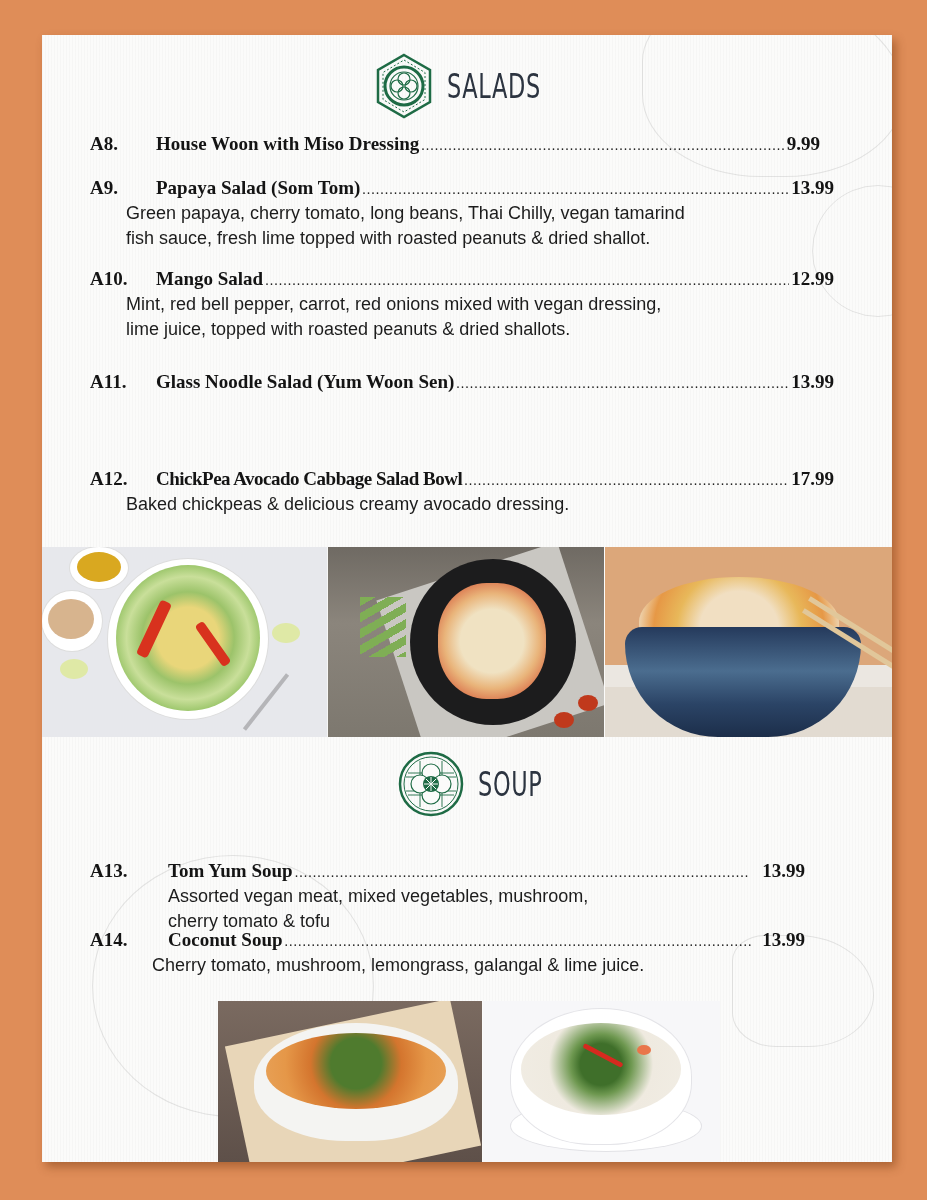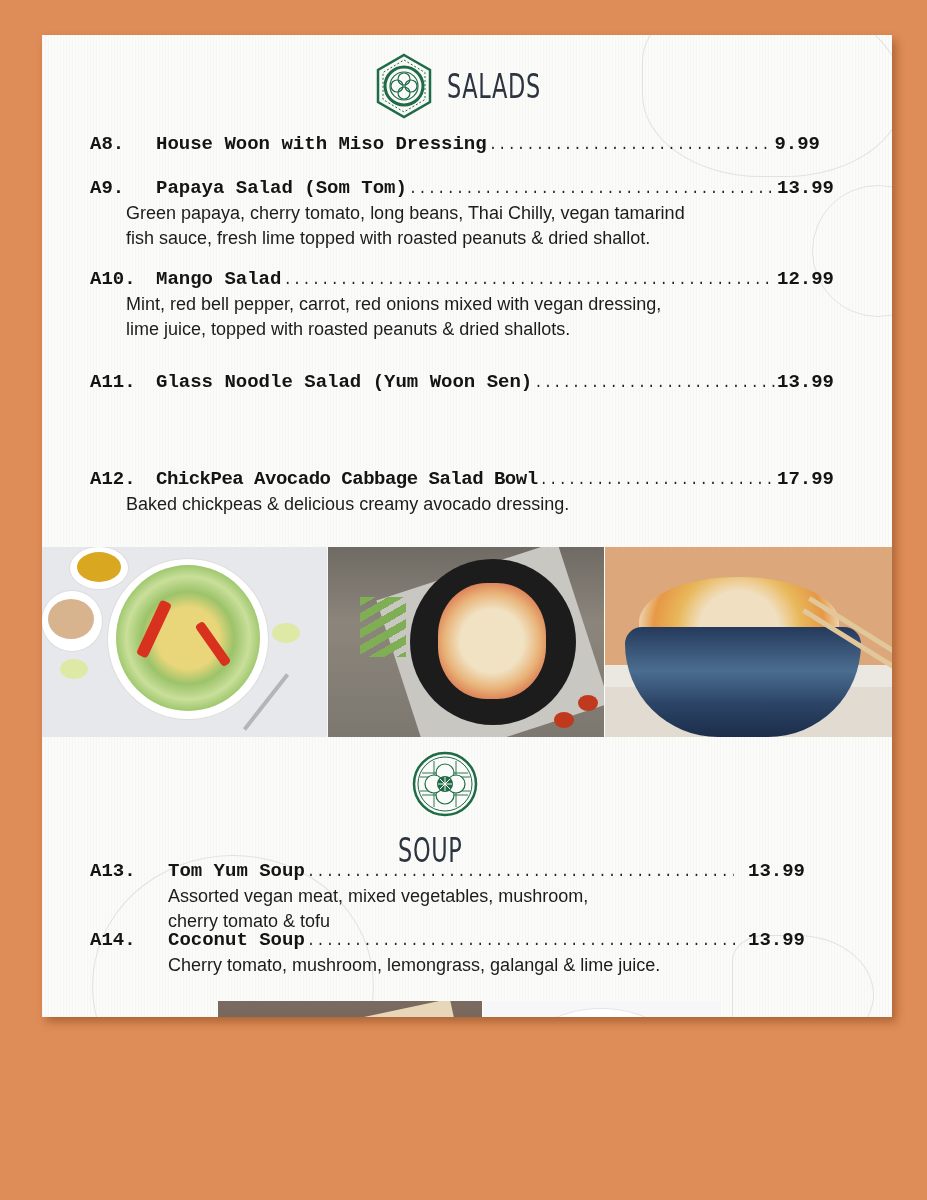--- a/index.html
+++ b/index.html
@@ -3,21 +3,21 @@
 <meta charset="utf-8">
 <style>
   html, body { margin:0; padding:0; }
   body {
     width:927px; height:1200px; overflow:hidden;
     background:#df8d58;
     position:relative;
     font-family:"Liberation Sans", sans-serif;
   }
   .card {
-    position:absolute; left:42px; top:35px; width:850px; height:982px;
+    position:absolute; left:42px; top:35px; width:850px; height:1127px;
     background:
       repeating-linear-gradient(90deg, rgba(0,0,0,0.018) 0px, rgba(0,0,0,0.018) 1px, transparent 1px, transparent 3px),
       #fbfbfa;
     box-shadow: 4px 5px 9px rgba(110,50,10,0.45);
     overflow:hidden;
   }
   
   .sketch { position:absolute; border:1.5px solid rgba(120,120,120,0.18); border-radius:50%; pointer-events:none; }
   .section-header {
     position:absolute; display:flex; align-items:center; gap:14px;
@@ -25,21 +25,21 @@
   .section-title {
     font-family:"DejaVu Sans", sans-serif;
     font-size:33px; letter-spacing:1px; color:#2c3440;
     transform:scaleX(0.68); transform-origin:left center;
     font-weight:normal;
   }
   .emblem svg { display:block; }
   .item { position:absolute; left:48px; right:0; }
   .item-row {
     display:flex; align-items:baseline;
-    font-family:Liberation Mono, monospace; font-weight:bold; color:#141414;
+    font-family:Liberation Serif, serif; font-weight:bold; color:#141414;
     font-size:19px;
   }
   .item-code { width:66px; flex:none; }
   .item-name { white-space:nowrap; }
   .dots {
     flex:1; overflow:hidden; white-space:nowrap; margin:0 2px;
     font-weight:normal; font-size:14px; letter-spacing:1px; color:#222;
   }
   .dots::before { content:"................................................................................................................................................................"; }
   .item-price { white-space:nowrap; }
@@ -159,21 +159,21 @@
   </div>
 
   <div class="photo" style="left:563px; top:512px; width:287px; height:190px; background:linear-gradient(180deg,#dca77a 0%,#dca77a 62%,#ebe7e1 62%,#ebe7e1 100%);">
     <div style="position:absolute; left:0; top:140px; width:287px; height:50px; background:#e2dbd1;"></div>
     <div style="position:absolute; left:34px; top:30px; width:200px; height:90px; border-radius:50% 50% 20% 20%; background:radial-gradient(circle at 50% 60%, #f1dfc2 0 35%, #e8b85a 55%, #e69846 75%, #eed8b7 90%);"></div>
     <div style="position:absolute; left:20px; top:80px; width:236px; height:110px; border-radius:20px 20px 110px 110px; background:linear-gradient(180deg,#253a5c 0%,#4b6d8f 40%,#2b4466 70%,#1c2e4a 100%);"></div>
     <div style="position:absolute; left:190px; top:90px; width:110px; height:5px; background:#e1c79a; transform:rotate(32deg);"></div>
     <div style="position:absolute; left:196px; top:78px; width:110px; height:5px; background:#e1c79a; transform:rotate(32deg);"></div>
   </div>
 
-  <div class="section-header" style="left:356px; top:716px;flex-direction:column;">
+  <div class="section-header" style="left:356px; top:716px;">
     <span class="emblem">
       <svg width="66" height="66" viewBox="0 0 66 66">
         <circle cx="33" cy="33" r="31" fill="none" stroke="#1e6b45" stroke-width="2.5"></circle>
         <circle cx="33" cy="33" r="27" fill="none" stroke="#1e6b45" stroke-width="1"></circle>
         <g stroke="#1e6b45" stroke-width="0.9">
           <line x1="10" y1="22" x2="56" y2="22"></line>
             <line x1="8" y1="26" x2="58" y2="26"></line>
           <line x1="8" y1="40" x2="58" y2="40"></line>
             <line x1="10" y1="44" x2="56" y2="44"></line>
           <line x1="22" y1="10" x2="22" y2="56"></line>
@@ -208,21 +208,21 @@
     </div>
   </div>
 
   <div class="item" style="top:894px; width:715px;">
     <div class="item-row">
       <span class="item-code" style="width:78px;">A14.</span>
       <span class="item-name">Coconut Soup</span>
       <span class="dots" style="margin-right:10px;"></span>
       <span class="item-price">13.99</span>
     </div>
-    <div class="item-desc" style="margin-left:78px;">
+    <div class="item-desc" style="margin-left:62px;">
       <div>Cherry tomato, mushroom, lemongrass, galangal &amp; lime juice.</div>
     </div>
   </div>
 
   <div class="photo" style="left:176px; top:966px; width:264px; height:161px; background:linear-gradient(180deg,#7a6a60 0%,#5e5049 100%);">
     <div style="position:absolute; left:20px; top:20px; width:230px; height:150px; background:#e8d6b8; transform:rotate(-12deg);"></div>
     <div style="position:absolute; left:36px; top:22px; width:204px; height:118px; border-radius:50% 50% 45% 45%; background:#f4f4f2;">
       <div style="position:absolute; left:12px; top:10px; width:180px; height:76px; border-radius:50%; background:radial-gradient(circle at 50% 40%, #4f7b2e 0 25%, #d4752e 45%, #e59748 70%, #e8a35a 100%);"></div>
     </div>
   </div>

